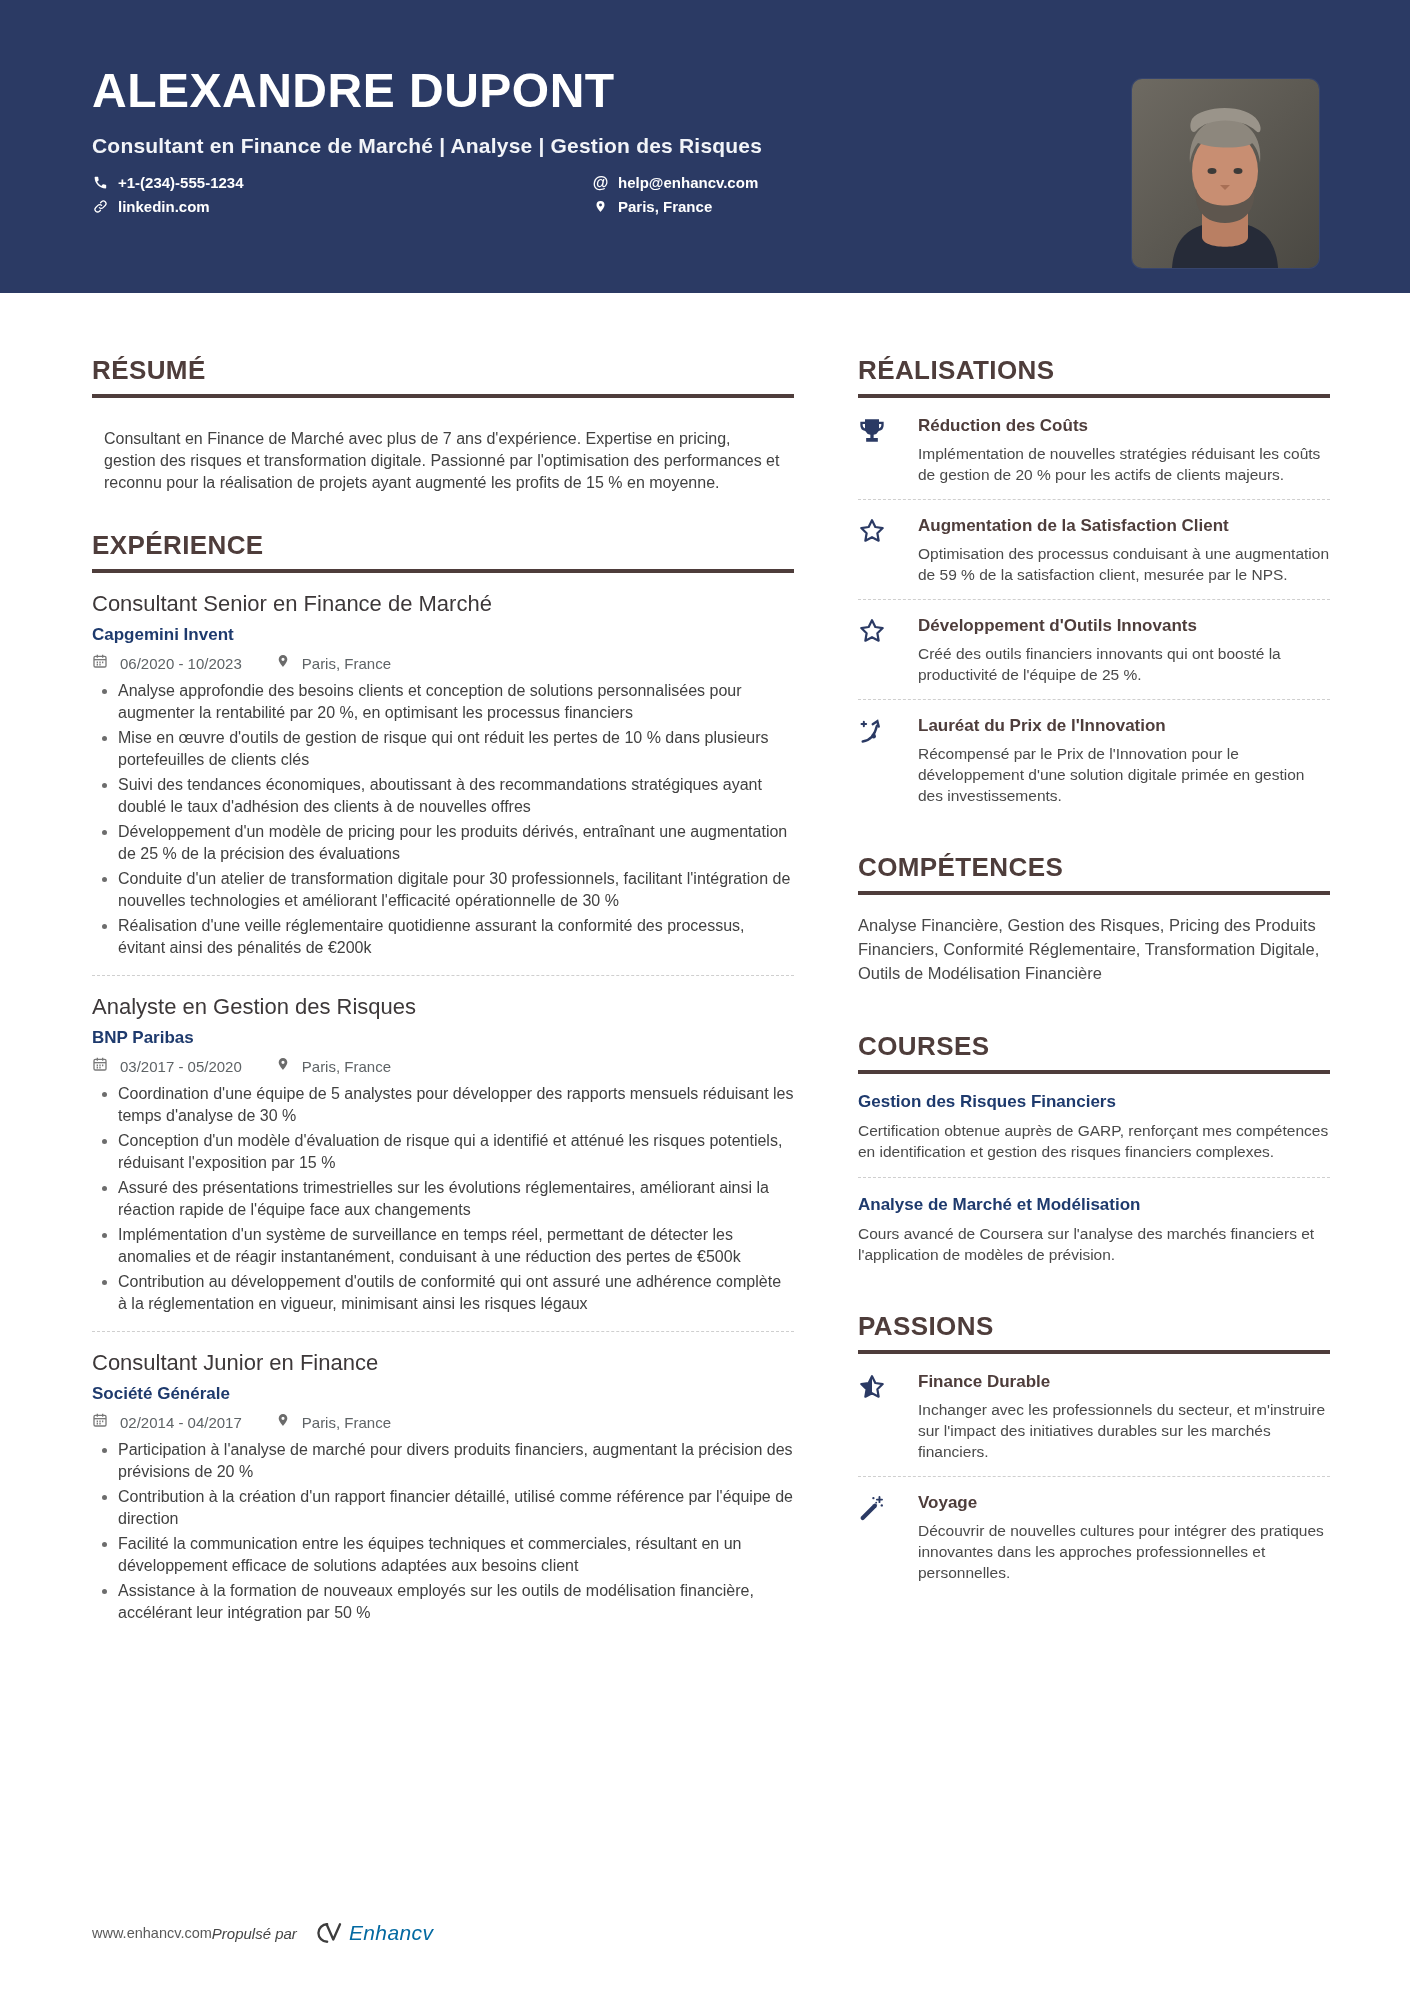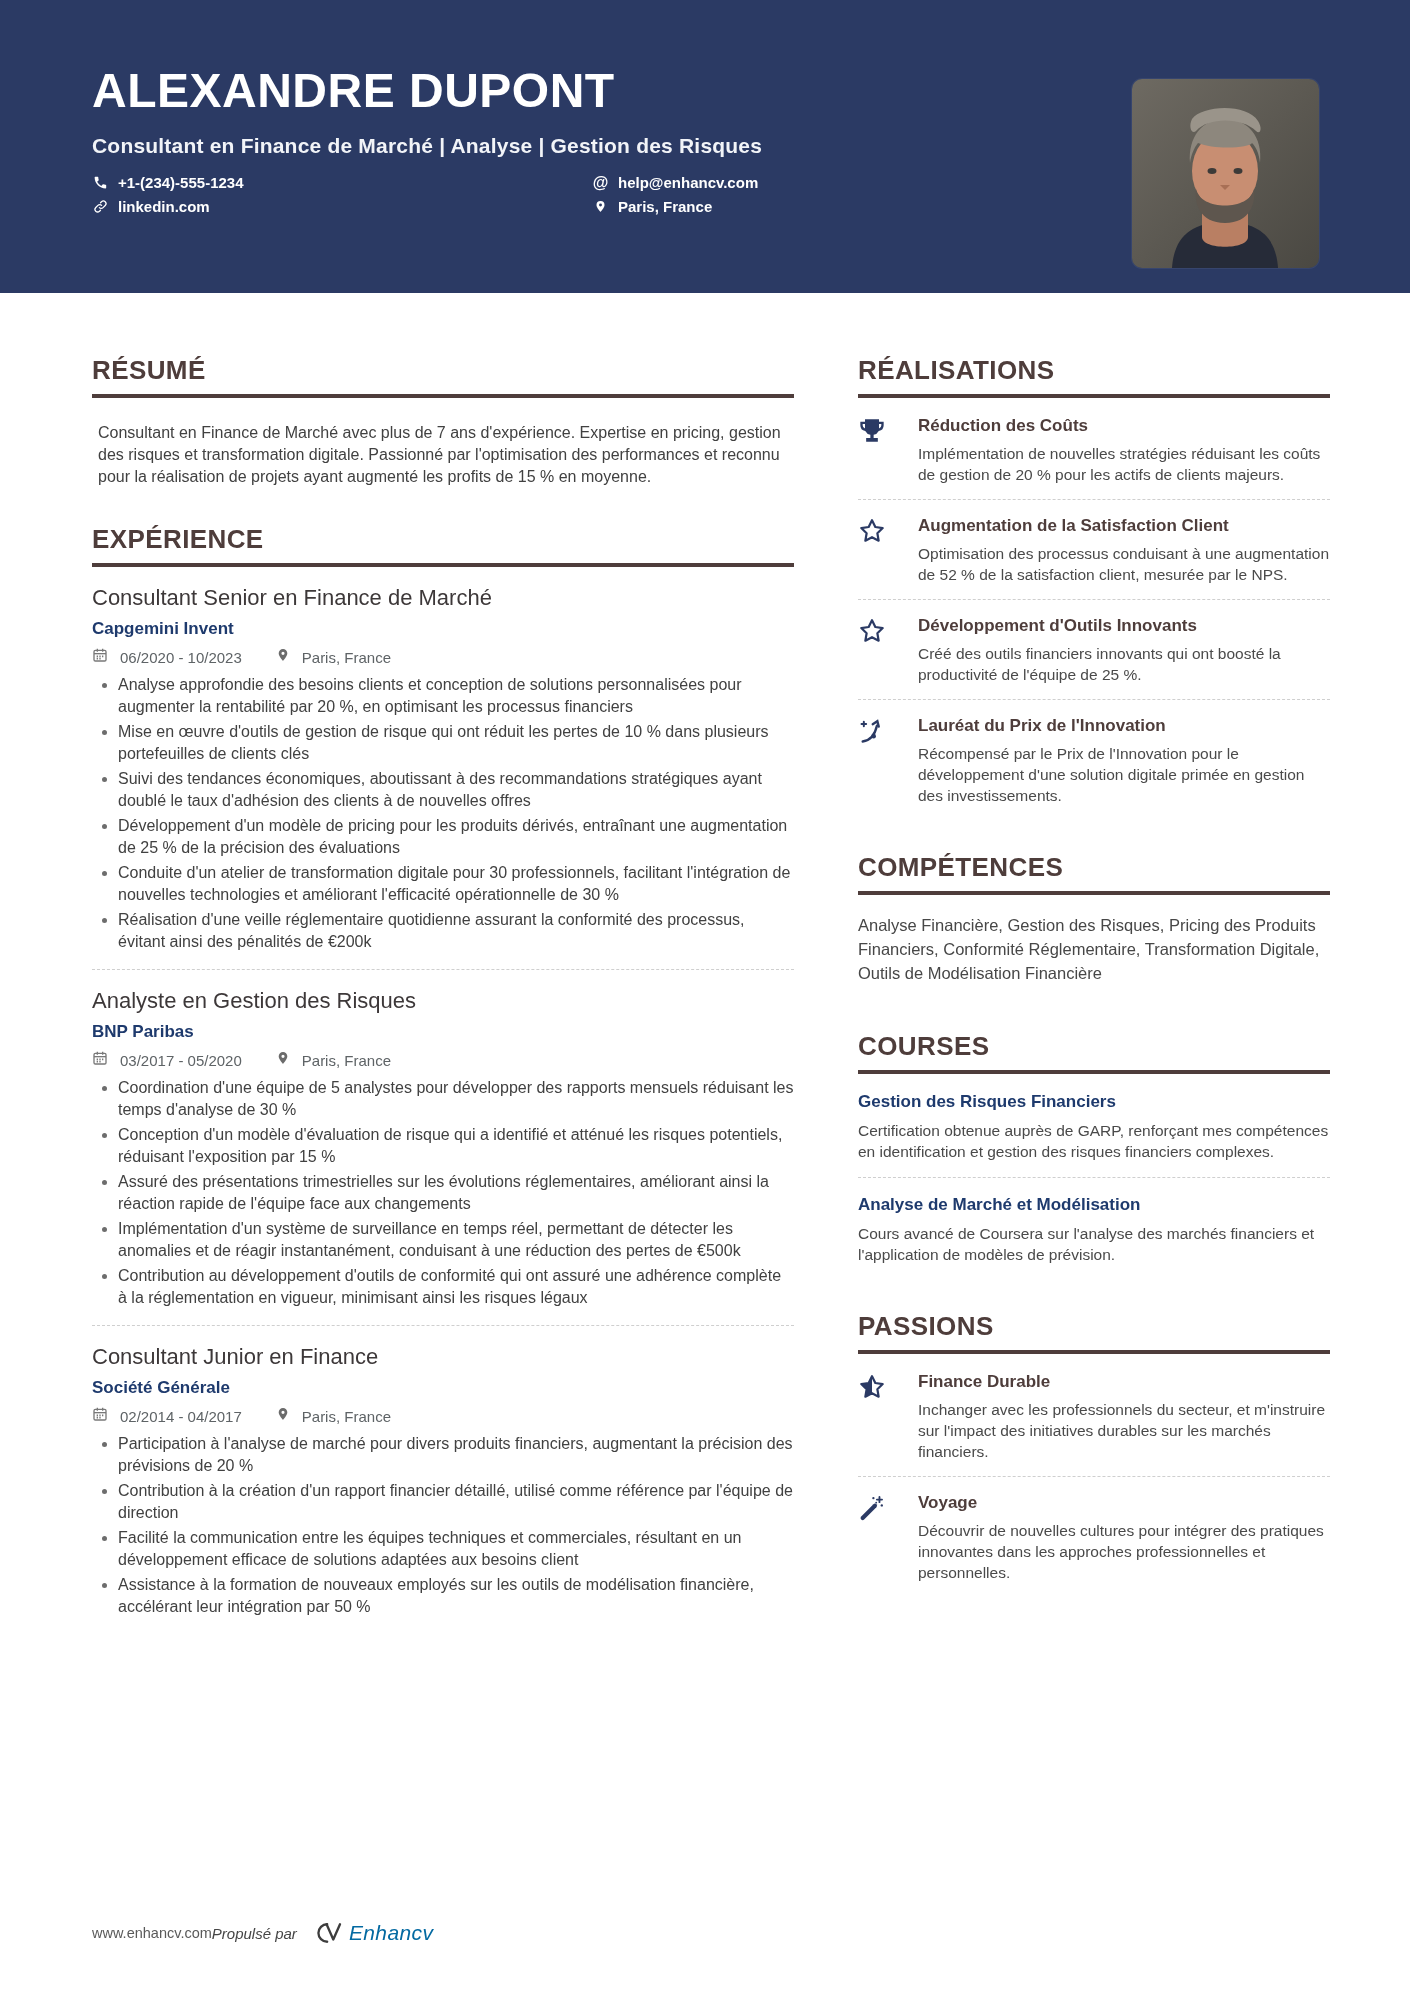--- a/index.html
+++ b/index.html
@@ -52,21 +52,21 @@
   .section{margin-bottom:36px;}
   .col-right .section{margin-bottom:46px;}
   .sec-title{
     font-size:26px;font-weight:700;letter-spacing:.4px;
     color:var(--brown,#4e3d3b);
     margin:0;
     padding-bottom:8px;
     border-bottom:4px solid var(--brown,#4e3d3b);
   }
   .sec-body{padding-top:18px;}
-  .summary{font-size:16px;line-height:22px;color:#414141;margin:6px;}
+  .summary{font-size:16px;line-height:22px;color:#414141;margin:12px;}
   
   .job + .job{border-top:1px dashed var(--dash,#cfcfcf);margin-top:16px;padding-top:18px;}
   .job-title{font-size:22px;font-weight:400;color:#3d3839;margin:0 0 8px 0;}
   .company{font-size:17px;font-weight:700;color:var(--accent,#1e3a6d);margin:0 0 8px 0;}
   .meta{display:flex;gap:34px;align-items:center;font-size:15px;color:#5e6366;margin-bottom:8px;}
   .meta-item{display:flex;align-items:flex-end;gap:12px;}
   .meta-item svg{flex:0 0 auto;}
   .job ul{margin:0;padding-left:26px;}
   .job li{font-size:16px;line-height:22px;margin:0 0 3px 0;color:#414141;}
   .job li::marker{color:#6d6d6d;}
@@ -302,21 +302,21 @@
   </div>
 
   <div class="feature">
     <span class="feat-icon">
   <svg viewBox="0 0 24 24" fill="none" stroke="#2b3a64" stroke-width="1.9" stroke-linejoin="round" xmlns="http://www.w3.org/2000/svg">
     <path d="M12 2.8l2.85 5.75 6.35.92-4.6 4.48 1.09 6.32L12 17.3l-5.69 2.97 1.09-6.32-4.6-4.48 6.35-.92z"></path>
   </svg>
 </span>
     <div>
       <h4 class="feat-title">Augmentation de la Satisfaction Client</h4>
-      <p class="feat-text">Optimisation des processus conduisant à une augmentation de 52 % de la satisfaction client, mesurée par le NPS.</p>
+      <p class="feat-text">Optimisation des processus conduisant à une augmentation de 59 % de la satisfaction client, mesurée par le NPS.</p>
     </div>
   </div>
 
   <div class="feature">
     <span class="feat-icon">
   <svg viewBox="0 0 24 24" fill="none" stroke="#2b3a64" stroke-width="1.9" stroke-linejoin="round" xmlns="http://www.w3.org/2000/svg">
     <path d="M12 2.8l2.85 5.75 6.35.92-4.6 4.48 1.09 6.32L12 17.3l-5.69 2.97 1.09-6.32-4.6-4.48 6.35-.92z"></path>
   </svg>
 </span>
     <div>

